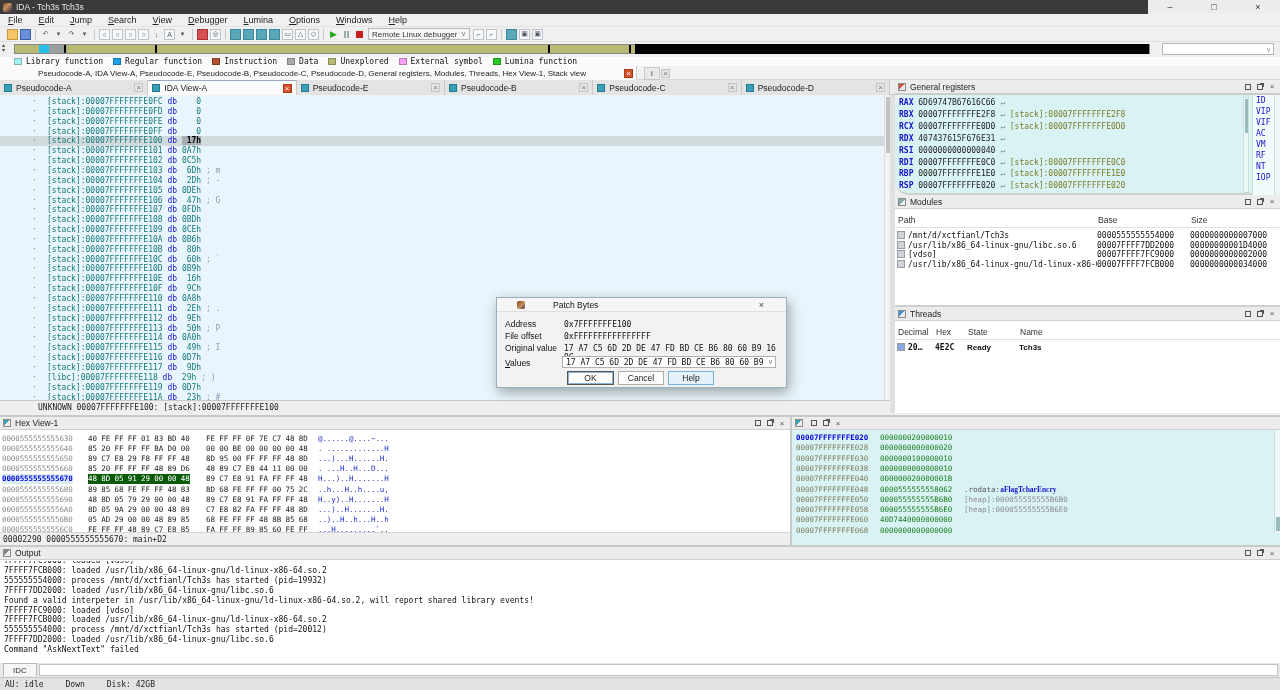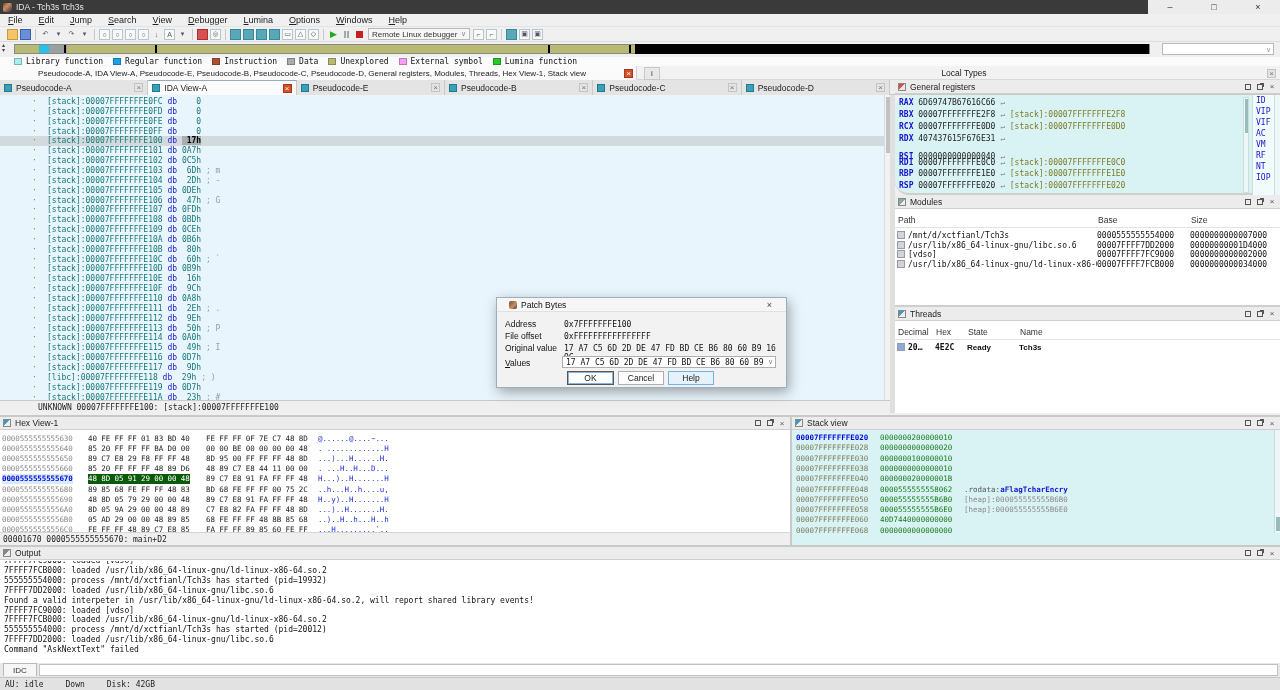--- a/index.html
+++ b/index.html
@@ -110,21 +110,21 @@
   #modules { left:895px; top:195px; width:385px; height:112px; background:#fff; border-bottom:2px solid #cfcfcf; }
   #threads { left:895px; top:307px; width:385px; height:106px; background:#fff; }
   .tbl-head { position:absolute; display:flex; font-size:8.5px; color:#333; border-bottom:1px solid #e2e2e2; width:100%; }
   .tcell { padding:2px 0 2px 3px; }
   .trow { position:absolute; display:flex; font-size:8px; color:#111; width:100%; }
   .trow .micon { width:8px; height:8px; background:#cfd4d8; border:1px solid #99a; margin:0 3px 0 2px; }
   .mono8 { font-family:"DejaVu Sans Mono",monospace; font-size:8px; }
 
   
   #dialog { left:496px; top:297px; width:291px; height:91px; background:#f2f2f2; border:1px solid #9ab0be; box-shadow:2px 4px 12px rgba(0,0,0,.35); }
-  #dialog .dtitle { height:14px; display:flex; align-items:center; padding:0 12px; background:#f6f6f6; border-bottom:1px solid #e0e0e0; }
+  #dialog .dtitle { height:14px; display:flex; align-items:center; padding:0 20px; background:#f6f6f6; border-bottom:1px solid #e0e0e0;gap:24px; }
   #dialog .dtitle .dicon { width:8px; height:8px; border-radius:2px; background:linear-gradient(135deg,#7a4a2a,#c89060 60%,#3a2a4a); margin-right:4px; }
   #dialog .dtitle .dlbl { flex:1; font-size:8.5px; color:#111; }
   #dialog .dtitle .dclose { font-size:9px; color:#444; padding:0 2px; }
   .drow { position:absolute; left:8px; font-size:8.5px; color:#111; }
   .dval { position:absolute; left:67px; font-family:"DejaVu Sans Mono",monospace; font-size:8px; color:#111; }
   #values-combo { position:absolute; left:65px; top:58px; width:214px; height:12px; background:#fff; border:1px solid #b0b0b0; display:flex; align-items:center; }
   #values-combo .cv { flex:1; font-family:"DejaVu Sans Mono",monospace; font-size:8px; padding-left:3px; color:#111; white-space:nowrap; overflow:hidden; }
   #values-combo .chev { font-size:7px; color:#789; padding-right:2px; }
   .dbtn { position:absolute; top:73px; height:14px; font-size:8.5px; display:flex; align-items:center; justify-content:center; background:#fdfdfd; border:1px solid #adadad; }
   #btn-ok { left:70px; width:47px; border:1px solid #555; box-shadow:0 0 0 1px #8ab4d8 inset; }
@@ -144,21 +144,21 @@
   #hex-status { position:absolute; left:0; top:115px; width:790px; height:13px; background:#efefef; border-top:1px solid #d5d5d5; display:flex; align-items:center; padding-left:3px; font-family:"DejaVu Sans Mono",monospace; font-size:8px; color:#222; }
 
   
   #stackpanel { left:790px; top:415px; width:490px; height:130px; background:#d9f3f5; border-top:2px solid #c9c9c9; border-left:2px solid #c9c9c9; }
   .srow { position:absolute; white-space:pre; font-family:"DejaVu Sans Mono",monospace; font-size:7.5px; line-height:10.3px; width:482px; }
   .srow .saddr { position:absolute; left:4px; color:#7c7c5a; }
   .srow .sval { position:absolute; left:88px; color:#1a7a1a; }
   .srow .sann { position:absolute; left:172px; }
   .srow.hl { background:#a5e4f0; }
   .srow.hl .saddr { color:#0000d8; font-weight:bold; }
-  .ann-pre { color:#555; } .ann-name { color:#1414cc; font-weight:bold; } .ann-gray { color:#8a8a8a; }
+  .ann-pre { color:#555; } .ann-name { color:#1414cc; font-weight:bold;font-family:Liberation Serif, serif; } .ann-gray { color:#8a8a8a; }
   #stack-status { position:absolute; left:0; top:116px; width:486px; height:12px; background:#efefef; border-top:1px solid #d5d5d5; display:flex; align-items:center; padding-left:3px; font-family:"DejaVu Sans Mono",monospace; font-size:8px; color:#222; }
   #stack-scroll { position:absolute; right:0; top:13px; width:6px; height:103px; background:#eef7f8; border-left:1px solid #cdd; }
   #stack-scroll .thumb { position:absolute; left:1px; bottom:2px; width:4px; height:14px; background:#9bb; }
 
   
   #output { left:0; top:545px; width:1280px; height:118px; background:#fff; border-top:2px solid #c9c9c9; }
   #out-lines { position:absolute; left:4px; top:14px; width:1270px; height:102px; overflow:hidden; }
   .oline { font-family:"DejaVu Sans Mono",monospace; font-size:8px; line-height:9.9px; color:#111; white-space:pre; }
   #idcbar { left:0; top:663px; width:1280px; height:14px; background:#e8e8e8; display:flex; align-items:flex-start; }
   #idc-tab { margin-left:3px; width:34px; height:13px; background:#f6f6f6; border:1px solid #b8b8b8; border-bottom:none; display:flex; align-items:center; justify-content:center; font-size:8px; color:#333; }
@@ -292,21 +292,20 @@
     </div>
   </div>
 
 <div id="row1" class="abs">
   <div id="desk-tab">
     <div class="txt">Pseudocode-A, IDA View-A, Pseudocode-E, Pseudocode-B, Pseudocode-C, Pseudocode-D, General registers, Modules, Threads, Hex View-1, Stack view</div>
     <div class="xbox red" style="margin-right:3px">×</div>
   </div>
   <div id="desk-plus">i</div>
   <div id="localtypes">
-    <div class="txt">Local Types</div>
     <div class="xbox gray">×</div>
   </div>
 </div>
 
 <div id="row2" class="abs">
   <div id="doctabs">
       <div class="dtab">
         <span class="leaf"></span>
         <span class="lbl">Pseudocode-A</span>
         <span class="xbox gray">×</span>
@@ -389,21 +388,21 @@
     <div class="thumb"></div>
   </div>
 <div id="listing-status" class="abs">UNKNOWN 00007FFFFFFFE100: [stack]:00007FFFFFFFE100</div>
 <div id="rightcol-border" class="abs"></div>
 
 <div id="registers" class="abs">
     <div class="rrow" style="top: 2px;"><span class="rname">RAX </span><span class="rval">6D69747B67616C66 </span><span class="ret">↵</span></div>
     <div class="rrow" style="top: 13.9px;"><span class="rname">RBX </span><span class="rval">00007FFFFFFFE2F8 </span><span class="ret">↵</span><span class="rann"> [stack]:00007FFFFFFFE2F8</span></div>
     <div class="rrow" style="top: 25.8px;"><span class="rname">RCX </span><span class="rval">00007FFFFFFFE0D0 </span><span class="ret">↵</span><span class="rann"> [stack]:00007FFFFFFFE0D0</span></div>
     <div class="rrow" style="top: 37.7px;"><span class="rname">RDX </span><span class="rval">407437615F676E31 </span><span class="ret">↵</span></div>
-    <div class="rrow" style="top: 49.6px; margin-top: 6px;"><span class="rname">RSI </span><span class="rval">0000000000000040 </span><span class="ret">↵</span></div>
+    <div class="rrow" style="top: 49.6px;"><span class="rname">RSI </span><span class="rval">0000000000000040 </span><span class="ret">↵</span></div>
     <div class="rrow" style="top: 61.5px;"><span class="rname">RDI </span><span class="rval">00007FFFFFFFE0C0 </span><span class="ret">↵</span><span class="rann"> [stack]:00007FFFFFFFE0C0</span></div>
     <div class="rrow" style="top: 73.4px;"><span class="rname">RBP </span><span class="rval">00007FFFFFFFE1E0 </span><span class="ret">↵</span><span class="rann"> [stack]:00007FFFFFFFE1E0</span></div>
     <div class="rrow" style="top: 85.3px;"><span class="rname">RSP </span><span class="rval">00007FFFFFFFE020 </span><span class="ret">↵</span><span class="rann"> [stack]:00007FFFFFFFE020</span></div>
   </div>
 <div id="reg-scroll1">
     <div class="thumb"></div>
   </div>
 <div id="flags">
     <div class="flag">ID</div>
     <div class="flag">VIP</div>
@@ -507,27 +506,26 @@
       <div class="hrow" style="top: 14.1px; width: 100%;"><span class="haddr">0000555555555640</span><span class="hb1">85 20 FF FF FF BA D0 00</span><span class="hb2">00 00 BE 00 00 00 00 48</span><span class="hascii">. .............H</span></div>
       <div class="hrow" style="top: 24.2px; width: 100%;"><span class="haddr">0000555555555650</span><span class="hb1">89 C7 E8 29 F8 FF FF 48</span><span class="hb2">8D 95 00 FF FF FF 48 8D</span><span class="hascii">...)...H......H.</span></div>
       <div class="hrow" style="top: 34.3px; width: 100%;"><span class="haddr">0000555555555660</span><span class="hb1">85 20 FF FF FF 48 89 D6</span><span class="hb2">48 89 C7 E8 44 11 00 00</span><span class="hascii">. ...H..H...D...</span></div>
       <div class="hrow hl" style="top: 44.4px; width: 100%;"><span class="haddr">0000555555555670</span><span class="hb1">48 8D 05 91 29 00 00 48</span><span class="hb2">89 C7 E8 91 FA FF FF 48</span><span class="hascii">H...)..H.......H</span></div>
       <div class="hrow" style="top: 54.5px; width: 100%;"><span class="haddr">0000555555555680</span><span class="hb1">89 85 68 FE FF FF 48 83</span><span class="hb2">BD 68 FE FF FF 00 75 2C</span><span class="hascii">..h...H..h....u,</span></div>
       <div class="hrow" style="top: 64.6px; width: 100%;"><span class="haddr">0000555555555690</span><span class="hb1">48 8D 05 79 29 00 00 48</span><span class="hb2">89 C7 E8 91 FA FF FF 48</span><span class="hascii">H..y)..H.......H</span></div>
       <div class="hrow" style="top: 74.7px; width: 100%;"><span class="haddr">00005555555556A0</span><span class="hb1">8D 05 9A 29 00 00 48 89</span><span class="hb2">C7 E8 82 FA FF FF 48 8D</span><span class="hascii">...)..H.......H.</span></div>
       <div class="hrow" style="top: 84.8px; width: 100%;"><span class="haddr">00005555555556B0</span><span class="hb1">05 AD 29 00 00 48 89 85</span><span class="hb2">68 FE FF FF 48 8B 85 68</span><span class="hascii">..)..H..h...H..h</span></div>
       <div class="hrow" style="top: 94.9px; width: 100%;"><span class="haddr">00005555555556C0</span><span class="hb1">FE FF FF 48 89 C7 E8 85</span><span class="hb2">FA FF FF 89 85 60 FE FF</span><span class="hascii">...H.........`..</span></div>
     </div>
-  <div id="hex-status">00001670 0000555555555670: main+D2</div>
+  <div id="hex-status">00002290 0000555555555670: main+D2</div>
 </div>
 
 <div id="stackpanel" class="abs">
   <div class="phead">
     <div class="picon" style="background:linear-gradient(135deg,#3aa0b8 50%,#eee 50%)"></div>
-    <div class="ptitle">Stack view</div>
     <div class="pbtn">
         <span class="sq"></span>
       </div>
     <div class="pbtn">
         <span class="fl"></span>
       </div>
     <div class="pbtn">×</div>
   </div>
   <div id="stack-body" style="position:relative;width:100%;height:103px">
       <div class="srow hl" style="top: 3px;"><span class="saddr">00007FFFFFFFE020</span><span class="sval">0000000200000010</span></div>

